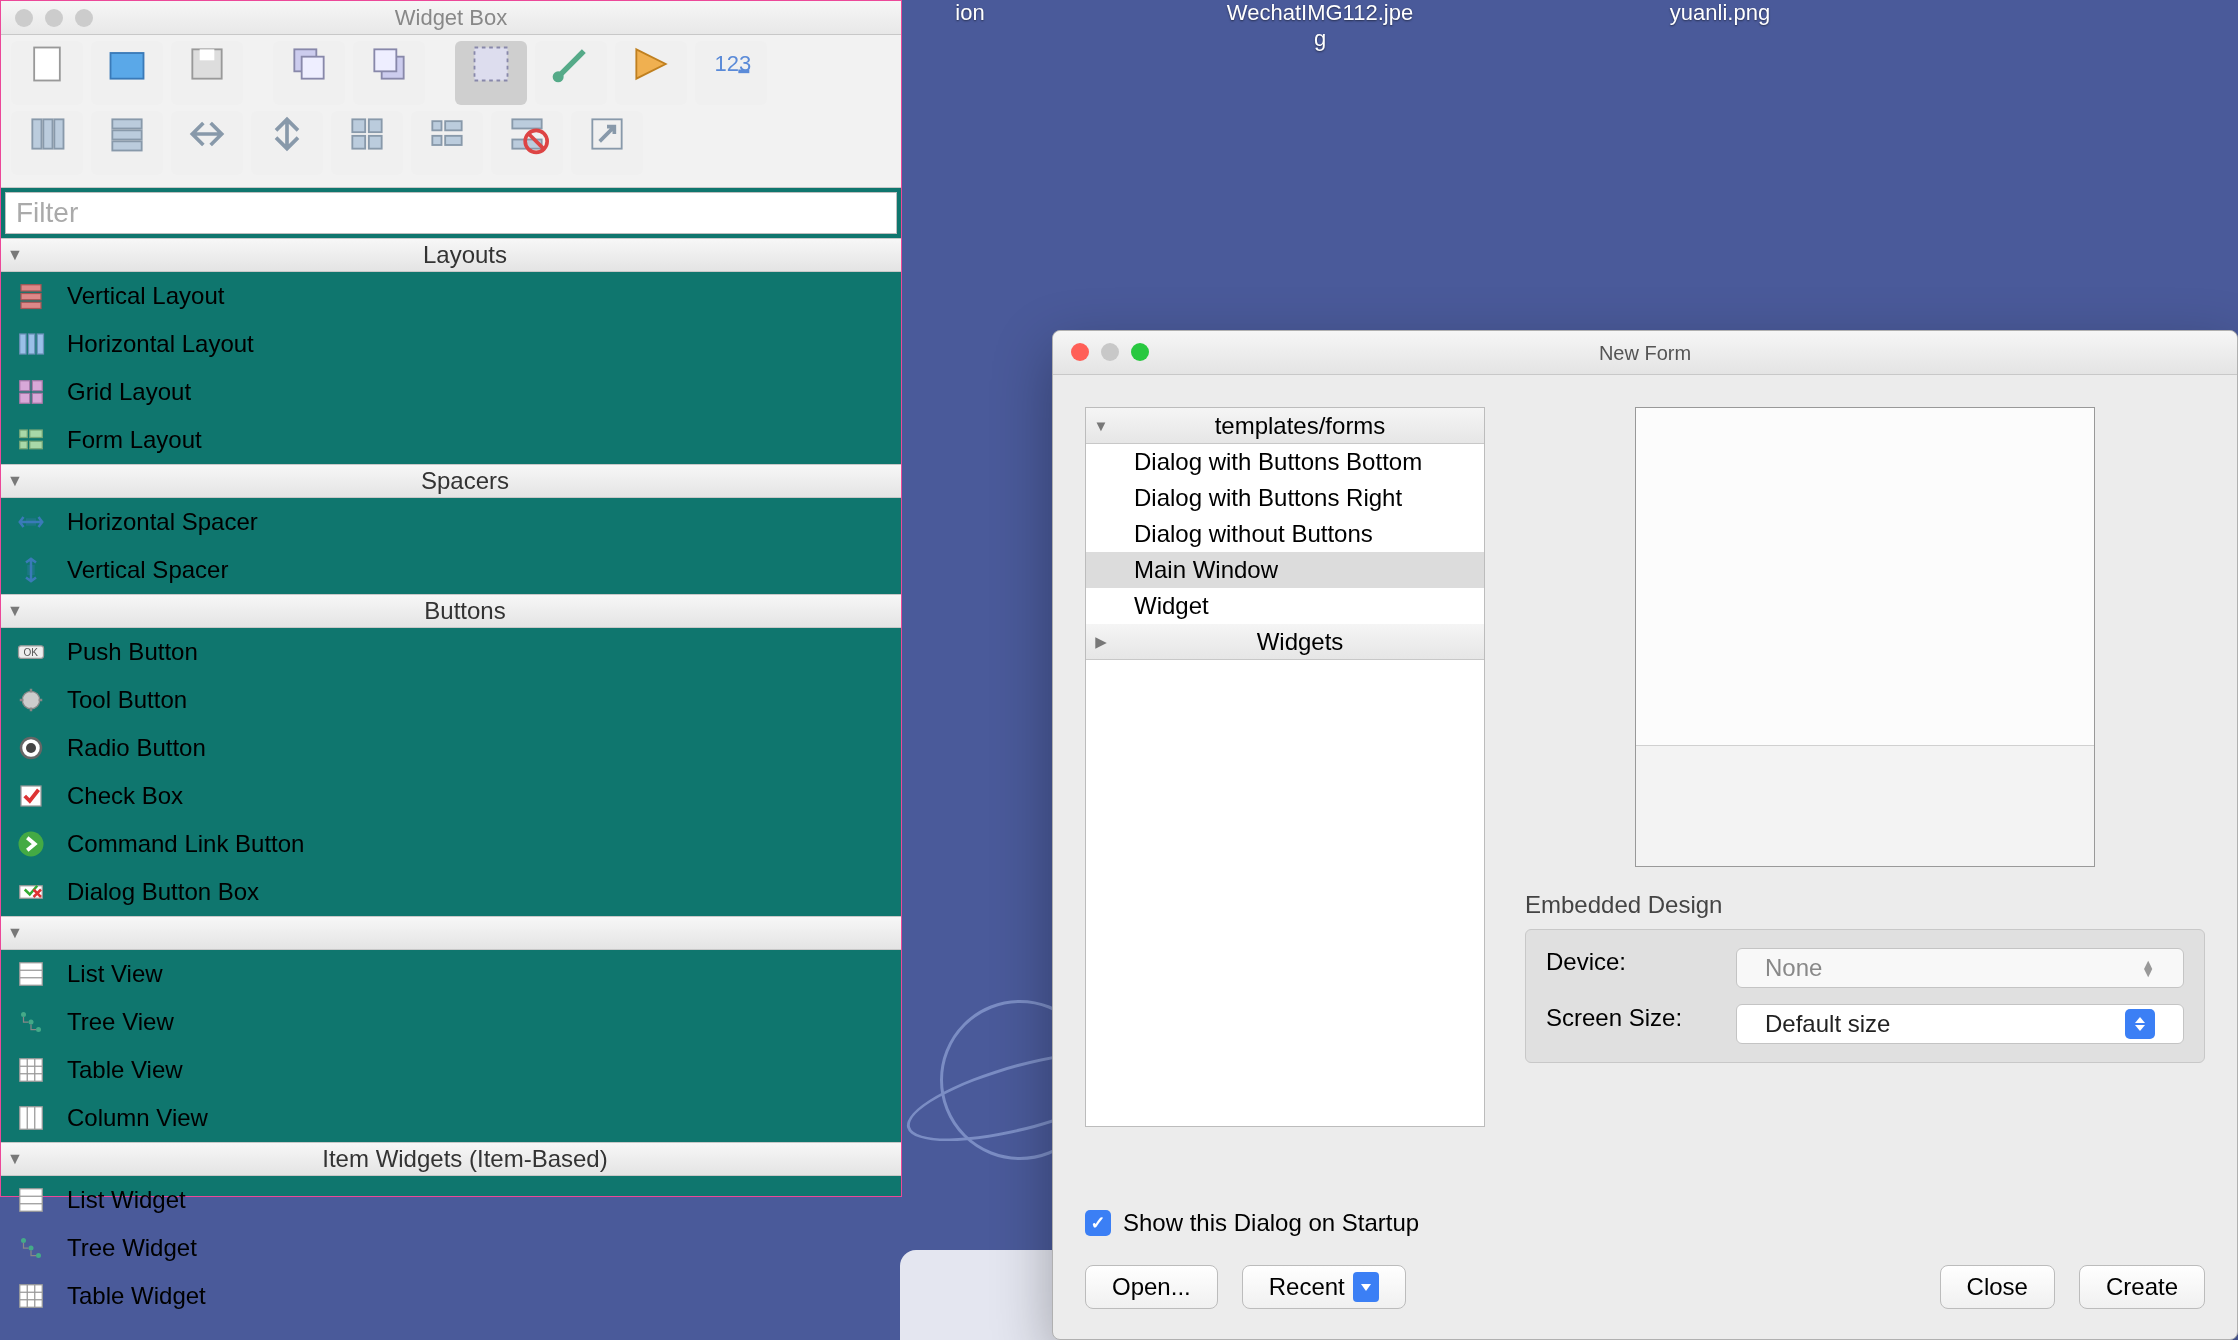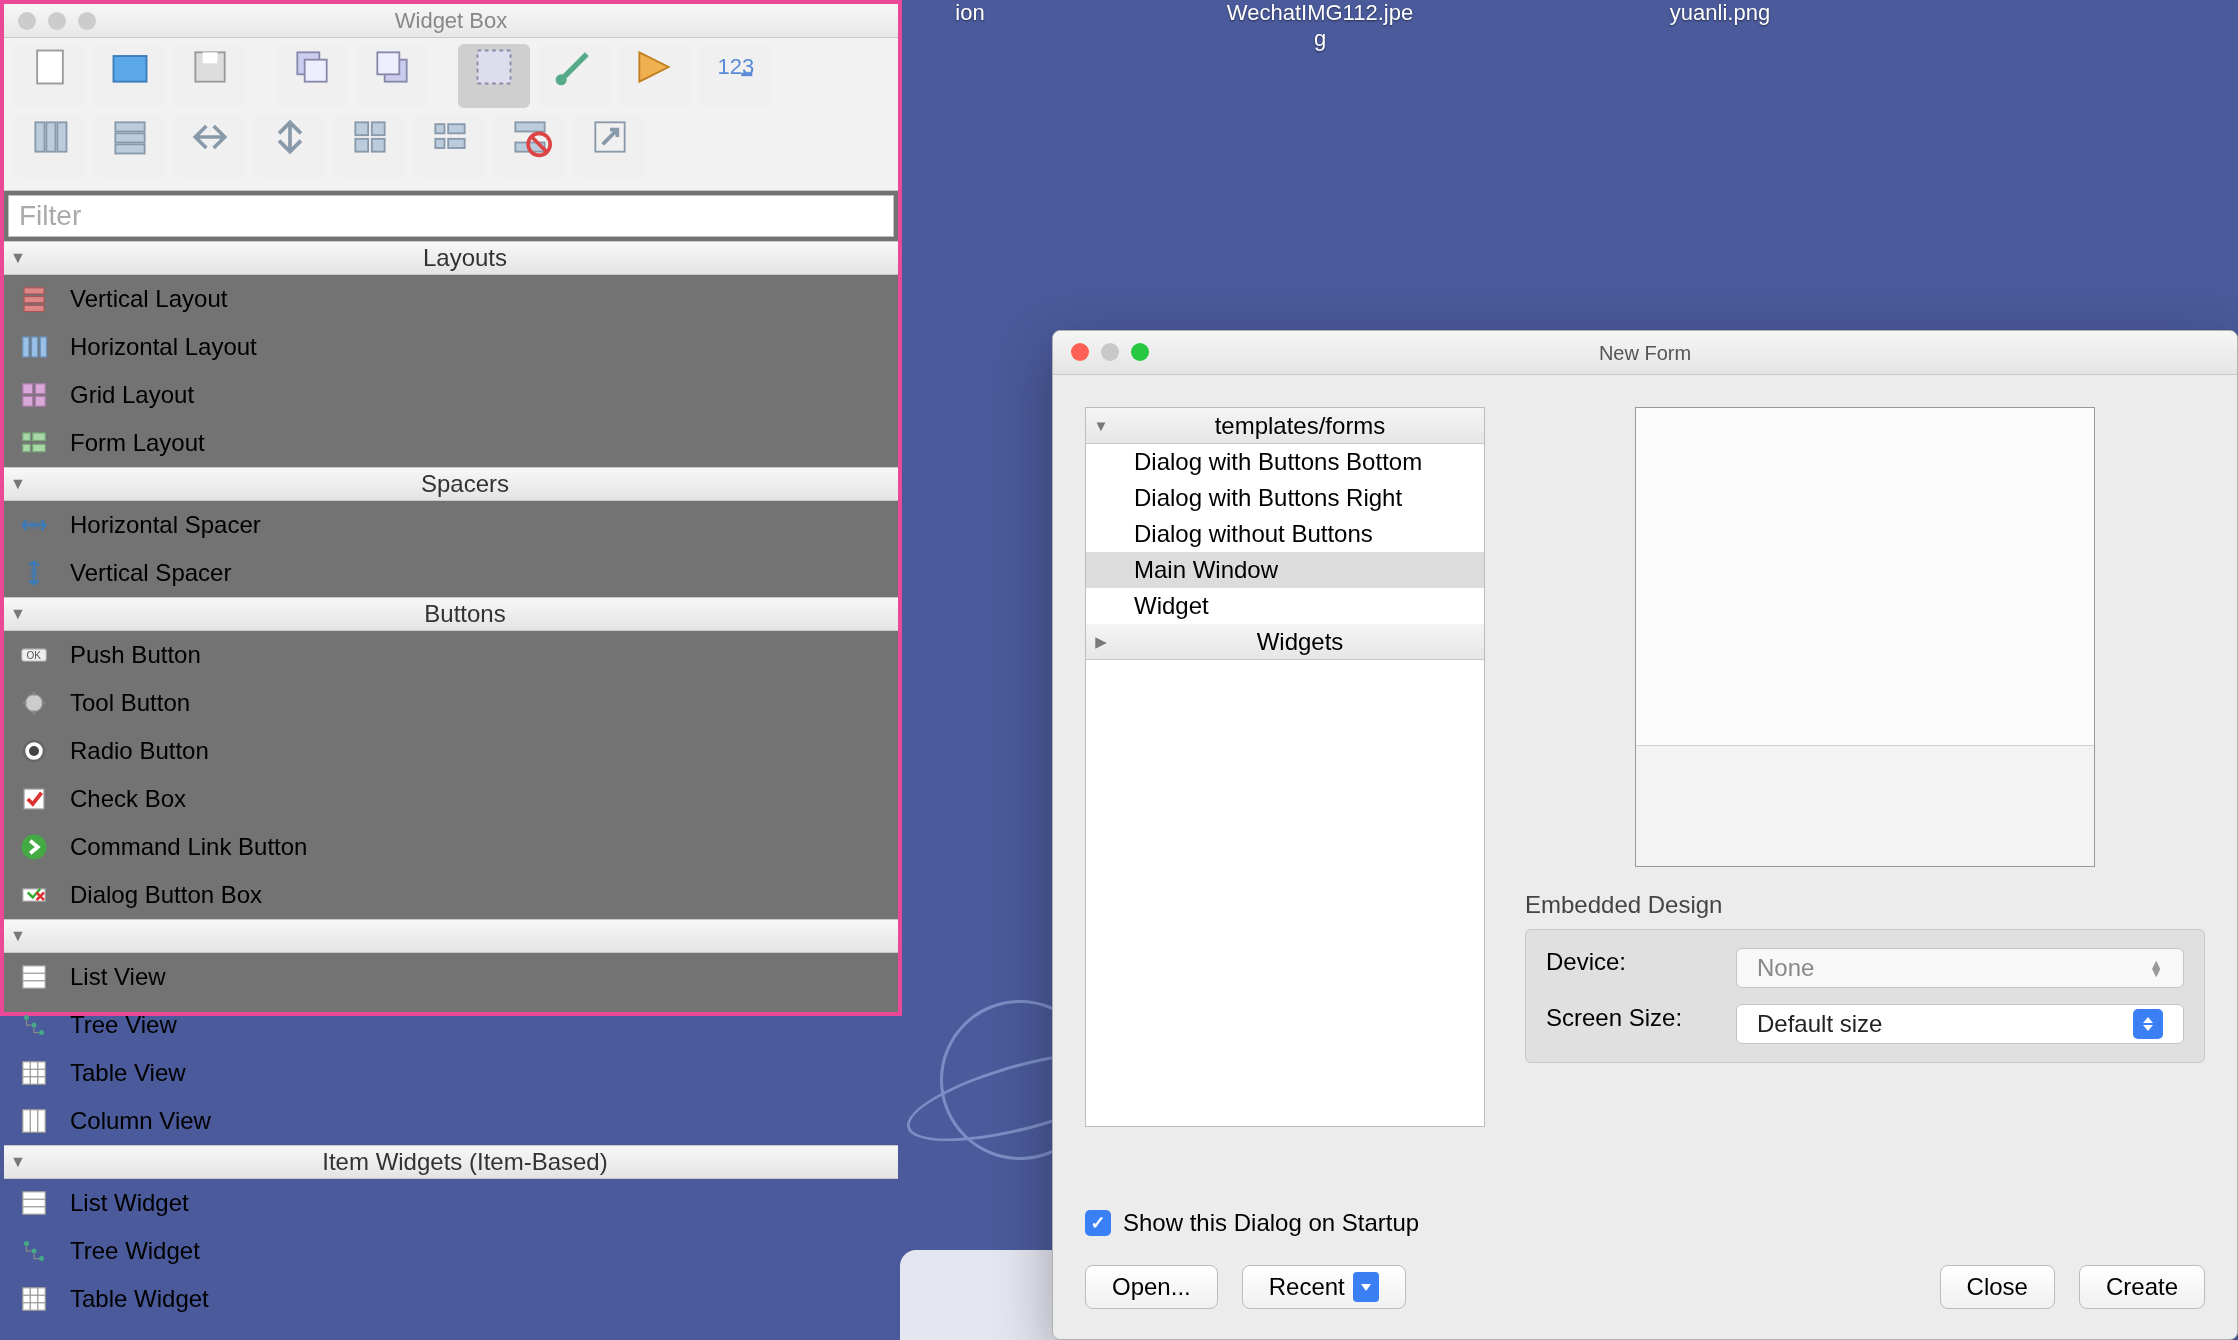--- a/index.html
+++ b/index.html
@@ -2,21 +2,21 @@
 <html><head>
 <meta charset="utf-8">
 <style>
 * { box-sizing: border-box; margin: 0; padding: 0; font-family: -apple-system, "Helvetica Neue", Arial, sans-serif; }
 body { width: 2238px; height: 1340px; background: #4a5a9a; overflow: hidden; position: relative; }
 
 
 .desktop-file { position: absolute; color: white; font-size: 22px; text-align: center; width: 200px; text-shadow: 0 1px 2px rgba(0,0,0,.5); }
 
 
-.widget-window { position: absolute; left: 0; top: 0; width: 902px; height: 1016px; background: #737373; border: 4px solid #ec4899; }
+.widget-window { position: absolute; left: 0; top: 0; width: 902px; height: 1197px; background: #0f766e; border: 1px solid #ec4899; }
 .widget-title { height: 34px; line-height: 34px; text-align: center; font-size: 22px; color: #888; background: linear-gradient(#f6f6f6,#e8e8e8); border-bottom: 1px solid #c8c8c8; position: relative; }
 .traffic { position: absolute; left: 14px; top: 8px; display: flex; gap: 12px; }
 .traffic span { width: 18px; height: 18px; border-radius: 50%; background: #ccc; display: inline-block; }
 
 .toolbar { background: #f2f2f2; border-bottom: 1px solid #c8c8c8; padding: 6px 10px; }
 .tb-row { display: flex; gap: 8px; margin-bottom: 6px; }
 .tb-btn { width: 72px; height: 64px; background: #f0f0f0; border: 1px solid transparent; border-radius: 6px; display: flex; align-items: flex-start; justify-content: center; font-size: 38px; color: #888; }
 .tb-btn.active { background: #cfcfcf; }
 .tb-btn svg { width: 44px; height: 44px; }
 
@@ -50,21 +50,21 @@
 .preview-panel { flex: 1; display: flex; flex-direction: column; }
 .preview-box { width: 460px; height: 460px; border: 1px solid #999; background: #fcfcfc; margin: 0 auto; position: relative; }
 .preview-box::after { content: ''; position: absolute; bottom: 0; left: 0; right: 0; height: 120px; background: #f3f3f3; border-top: 1px solid #d0d0d0; }
 
 .embedded { margin-top: 24px; }
 .embedded-title { font-size: 24px; color: #444; margin-bottom: 10px; }
 .embedded-box { background: #e0e0e0; border: 1px solid #c8c8c8; border-radius: 6px; padding: 18px 20px; }
 .emb-row { display: flex; align-items: flex-start; margin-bottom: 16px; gap: 20px; }
 .emb-row:last-child { margin-bottom: 0; }
 .emb-label { width: 170px; font-size: 24px; text-align: left; }
-.emb-select { flex: 1; height: 40px; background: #f8f8f8; border: 1px solid #c4c4c4; border-radius: 6px; padding: 0 20px; font-size: 24px; display: flex; align-items: center; justify-content: space-between; color: #888; }
+.emb-select { flex: 1; height: 40px; background: #f8f8f8; border: 1px solid #c4c4c4; border-radius: 6px; padding: 0 28px; font-size: 24px; display: flex; align-items: center; justify-content: space-between; color: #888; }
 .emb-select.active { background: white; color: #222; }
 .emb-select .knob { width: 30px; height: 30px; background: #3b7ff5; border-radius: 5px; display: flex; flex-direction: column; align-items: center; justify-content: center; }
 .emb-select .knob::before { content:''; border-left: 5px solid transparent; border-right: 5px solid transparent; border-bottom: 6px solid white; margin-bottom: 2px; }
 .emb-select .knob::after { content:''; border-left: 5px solid transparent; border-right: 5px solid transparent; border-top: 6px solid white; }
 .emb-select .sknob { color: #999; font-size: 14px; display:flex; flex-direction:column; line-height:8px;}
 
 .dialog-footer { position: absolute; bottom: 0; left: 0; right: 0; padding: 20px 32px 30px 32px; }
 .checkbox-row { display: flex; align-items: center; gap: 12px; font-size: 24px; margin-bottom: 28px; }
 .checkbox { width: 26px; height: 26px; background: #3b7ff5; border-radius: 5px; display: flex; align-items: center; justify-content: center; color: white; font-size: 18px; font-weight: bold; }
 .btn-row { display: flex; gap: 24px; }

